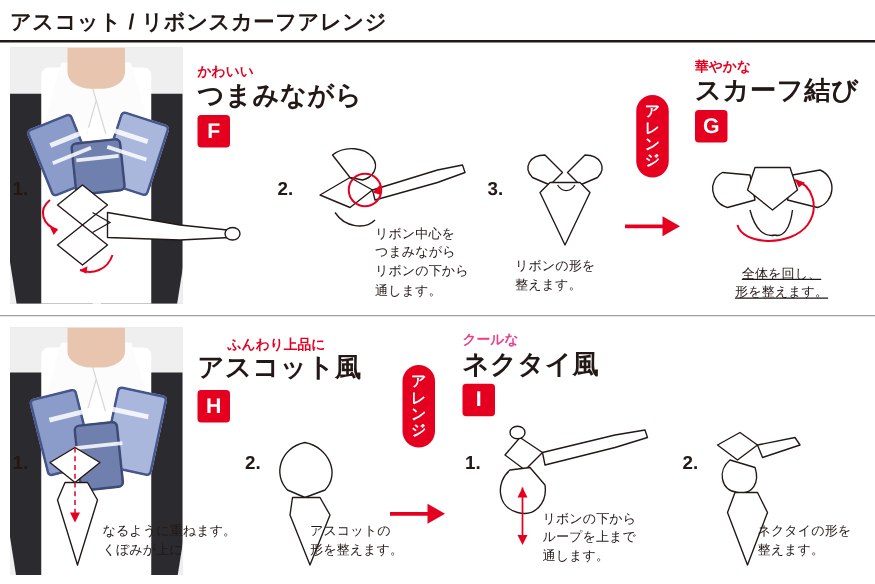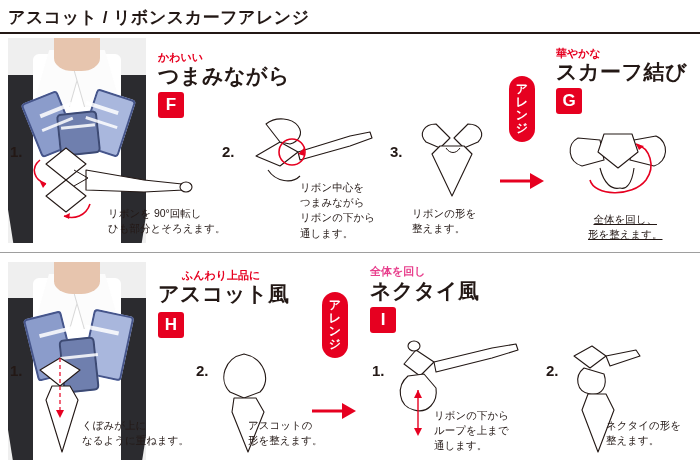--- a/index.html
+++ b/index.html
@@ -168,24 +168,20 @@
         <path d="M62 30 L120 40 L158 44 L160 50 L120 52 L62 50 Z"></path>
         <ellipse cx="162" cy="47" rx="6" ry="5"></ellipse>
       </g>
       <path d="M50 30 L64 38 L50 46" fill="none" stroke="#231815" stroke-width="1"></path>
       <path d="M16 20 C6 28 10 40 22 44" fill="none" stroke="#e60020" stroke-width="1.6"></path>
       <path d="M22 44 l-6 -2 l3 6 z" fill="#e60020"></path>
       <path d="M66 64 C62 76 50 80 40 76" fill="none" stroke="#e60020" stroke-width="1.6"></path>
       <path d="M40 76 l6 -3 l-1 6 z" fill="#e60020"></path>
     </svg>
   </div>
-  <div class="steptext" style="left:108px;top:206px;">
-    <div>リボンを 90°回転し</div>
-    <div>ひも部分とそろえます。</div>
-  </div>
 
   <div class="stepnum" style="left:222px;top:143px;">2.</div>
   <div class="draw" style="left:246px;top:112px;">
     <svg width="130" height="90" viewBox="0 0 130 90">
       <g fill="#ffffff" stroke="#231815" stroke-width="1.1" stroke-linejoin="round">
         <path d="M10 44 L34 30 L52 40 L34 54 Z"></path>
         <path d="M52 40 L104 24 L124 20 L126 26 L104 34 L54 48 Z"></path>
         <path d="M20 12 C30 4 46 6 52 14 C58 22 52 30 44 32 L34 30 Z"></path>
         <path d="M22 58 C30 70 46 72 54 64"></path>
       </g>
@@ -256,21 +252,21 @@
       <div class="stripe" style="left:4%;top:20%;width:40%;height:4px;transform:rotate(-14deg);"></div>
       <div class="stripe" style="right:2%;top:18%;width:40%;height:4px;transform:rotate(12deg);"></div>
       <div class="stripe" style="left:28%;top:44%;width:44%;height:3px;transform:rotate(-6deg);"></div>
     </div>
   </div>
 
   <div class="kicker" style="left: 158px; top: 268px; color: rgb(230, 0, 32); margin-left: 24px;">ふんわり上品に</div>
   <div class="style-name" style="left:158px;top:280px;">アスコット風</div>
   <div class="badge" style="left:158px;top:312px;">H</div>
 
-  <div class="kicker pink" style="left: 370px; top: 264px; color: rgb(232, 62, 140);">全体を回し</div>
+  <div class="kicker pink" style="left: 370px; top: 264px; color: rgb(232, 62, 140);">クールな</div>
   <div class="style-name" style="left:370px;top:277px;">ネクタイ風</div>
   <div class="badge" style="left:370px;top:307px;">I</div>
 
   <div class="pill" style="left:322px;top:292px;">
     <span>ア</span>
     <span>レ</span>
     <span>ン</span>
     <span>ジ</span>
   </div>
 
@@ -279,22 +275,22 @@
     <svg width="90" height="108" viewBox="0 0 90 108">
       <g fill="#ffffff" stroke="#231815" stroke-width="1.1" stroke-linejoin="round">
         <path d="M14 18 L34 6 L54 18 L34 34 Z"></path>
         <path d="M26 34 L44 34 L52 48 L36 100 L20 48 Z"></path>
       </g>
       <path d="M34 6 L34 62" fill="none" stroke="#e60020" stroke-width="1.2" stroke-dasharray="4 3"></path>
       <path d="M34 66 l-4 -8 l8 0 z" fill="#e60020"></path>
     </svg>
   </div>
   <div class="steptext" style="left:82px;top:418px;">
+    <div>なるように重ねます。</div>
     <div>くぼみが上に</div>
-    <div>なるように重ねます。</div>
   </div>
 
   <div class="stepnum" style="left:196px;top:362px;">2.</div>
   <div class="draw" style="left:210px;top:348px;">
     <svg width="90" height="110" viewBox="0 0 90 110">
       <g fill="#ffffff" stroke="#231815" stroke-width="1.1" stroke-linejoin="round">
         <path d="M34 6 C14 10 8 32 20 44 L34 50 L50 44 C62 32 54 10 34 6 Z"></path>
         <path d="M24 50 L46 50 L54 64 L38 104 L22 64 Z"></path>
       </g>
     </svg>

